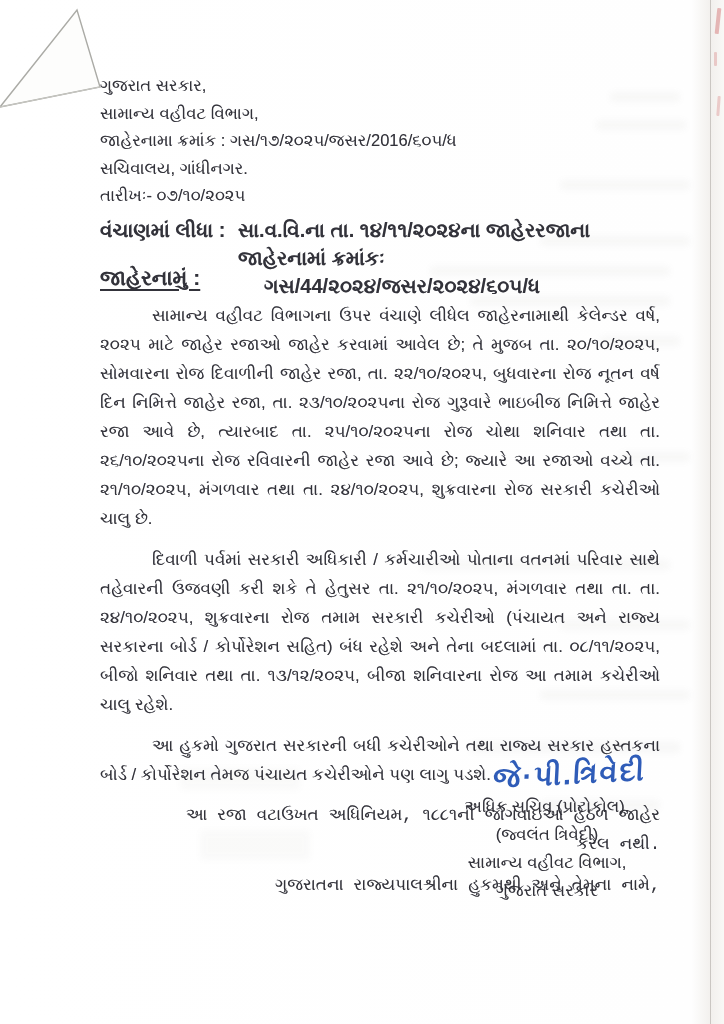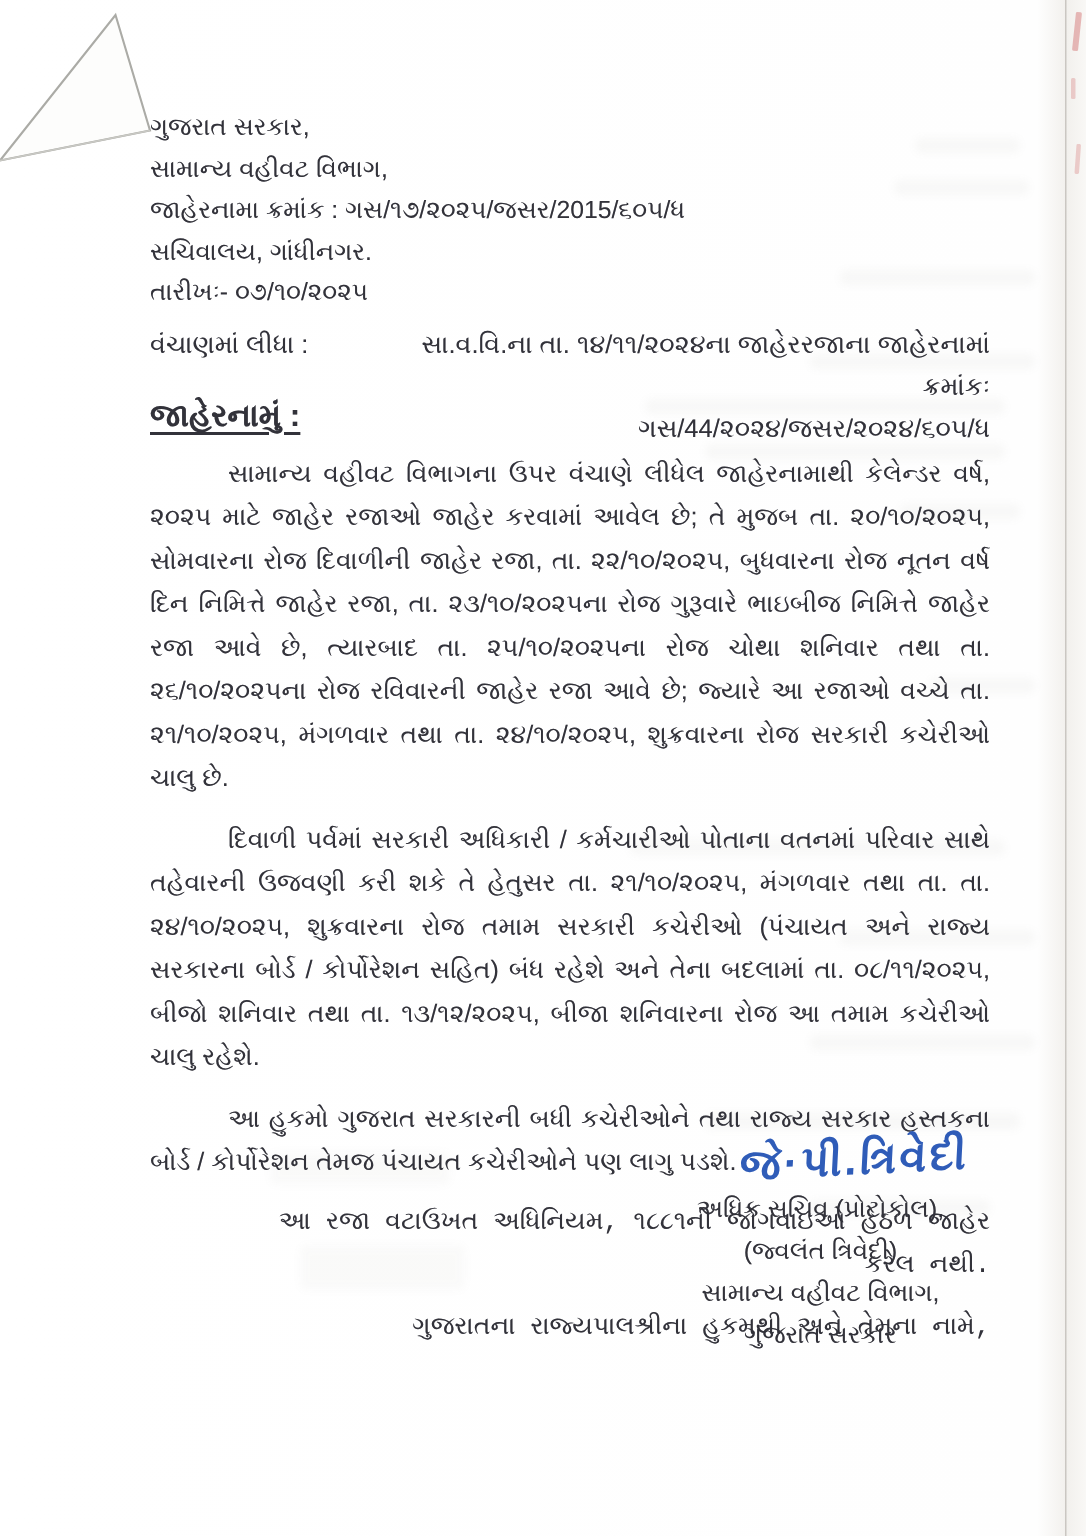--- a/index.html
+++ b/index.html
@@ -35,25 +35,26 @@
     position: absolute; background: #8f8f85; opacity: 0.055;
     filter: blur(3px); border-radius: 4px; transform: scaleX(-1);
   }
   .header {
     position: absolute; top: 72px; left: 100px; width: 560px;
     text-align: left; font-size: 16.5px; line-height: 27.5px;
     text-shadow: 0 0 0.4px rgba(40,40,48,0.35);
   }
   .ref-row {
     position: absolute; top: 216px; left: 100px; width: 560px;
-    display: flex; font-size: 17px; line-height: 28px;
+    display: flex; font-size: 20px; line-height: 28px;
     text-shadow: 0 0 0.4px rgba(40,40,48,0.35);
+    font-weight: bold;
   }
   .ref-label { width: 138px; flex: 0 0 auto; }
-  .ref-body { flex: 1; text-align: right; }
+  .ref-body { flex: 1; }
   .ref-line2 { padding-left: 26px; }
   .doc-heading {
     position: absolute; top: 266px; left: 100px;
     font-size: 21px; font-weight: 700;
     text-decoration: underline; text-underline-offset: 4px;
     text-shadow: 0 0 0.4px rgba(40,40,48,0.4);
   }
   .body-text {
     position: absolute; top: 301px; left: 100px; width: 560px;
     font-size: 16.8px; line-height: 29px; text-align: justify;
@@ -110,21 +111,21 @@
 
   <div class="red-mark rm1"></div>
   <div class="red-mark rm2"></div>
   <div class="red-mark rm3"></div>
 
   <div class="edge-line"></div>
 
   <div class="header">
     <div>ગુજરાત સરકાર,</div>
     <div>સામાન્ય વહીવટ વિભાગ,</div>
-    <div>જાહેરનામા ક્રમાંક : ગસ/૧૭/૨૦૨૫/જસર/2015/૬૦૫/ધ</div>
+    <div>જાહેરનામા ક્રમાંક : ગસ/૧૭/૨૦૨૫/જસર/2016/૬૦૫/ધ</div>
     <div>સચિવાલય, ગાંધીનગર.</div>
     <div>તારીખઃ- ૦૭/૧૦/૨૦૨૫</div>
   </div>
 
   <div class="ref-row">
     <div class="ref-label">વંચાણમાં લીધા :</div>
     <div class="ref-body">
       <div>સા.વ.વિ.ના તા. ૧૪/૧૧/૨૦૨૪ના જાહેરરજાના જાહેરનામાં ક્રમાંકઃ</div>
       <div class="ref-line2">ગસ/44/૨૦૨૪/જસર/૨૦૨૪/૬૦૫/ધ</div>
     </div>

